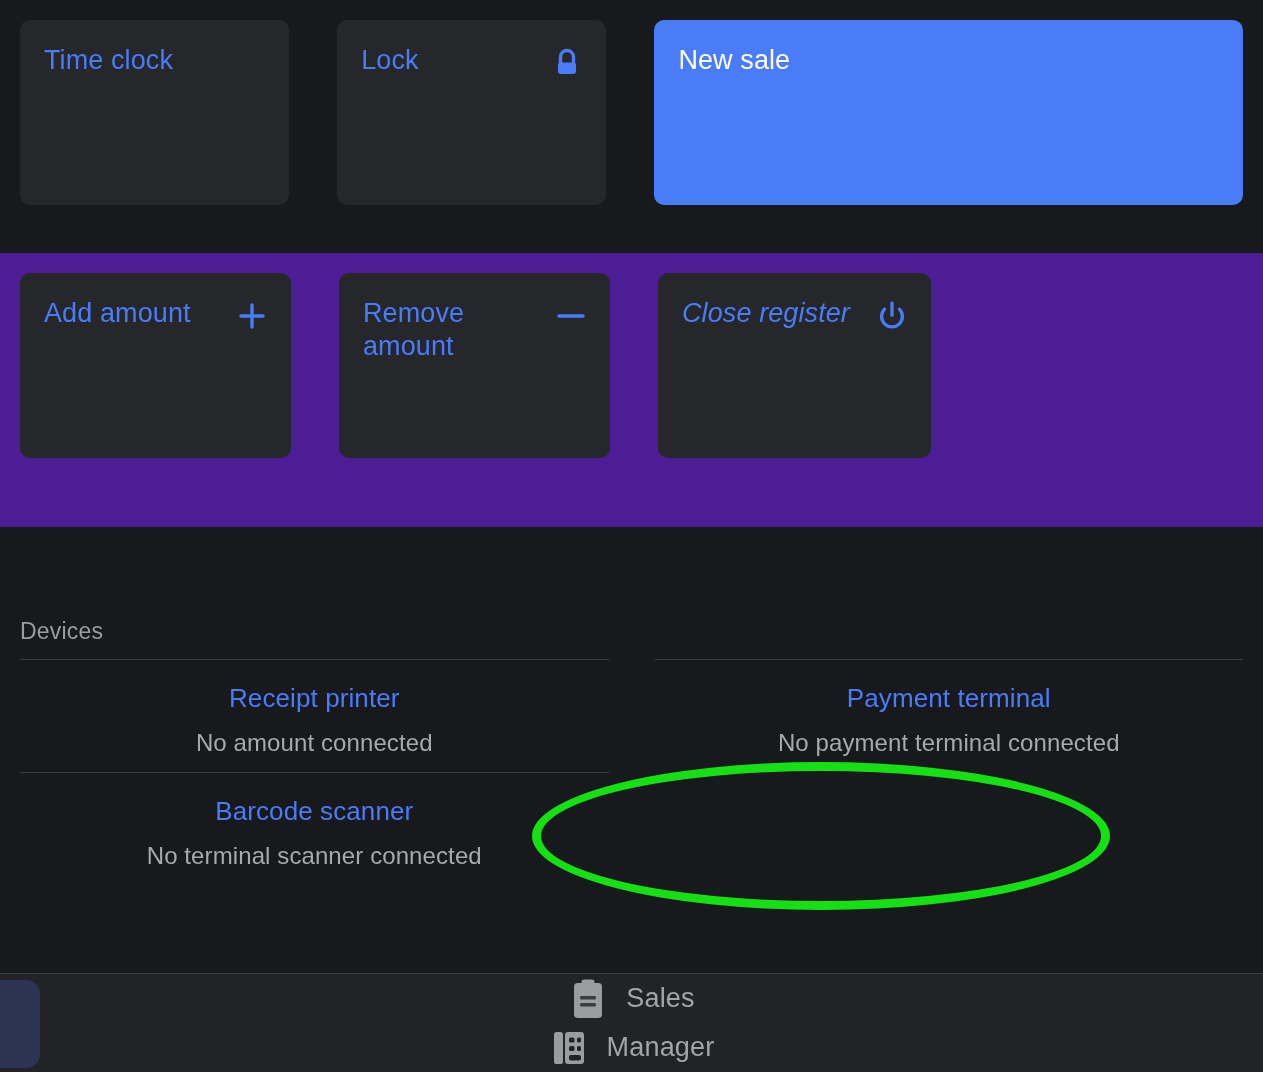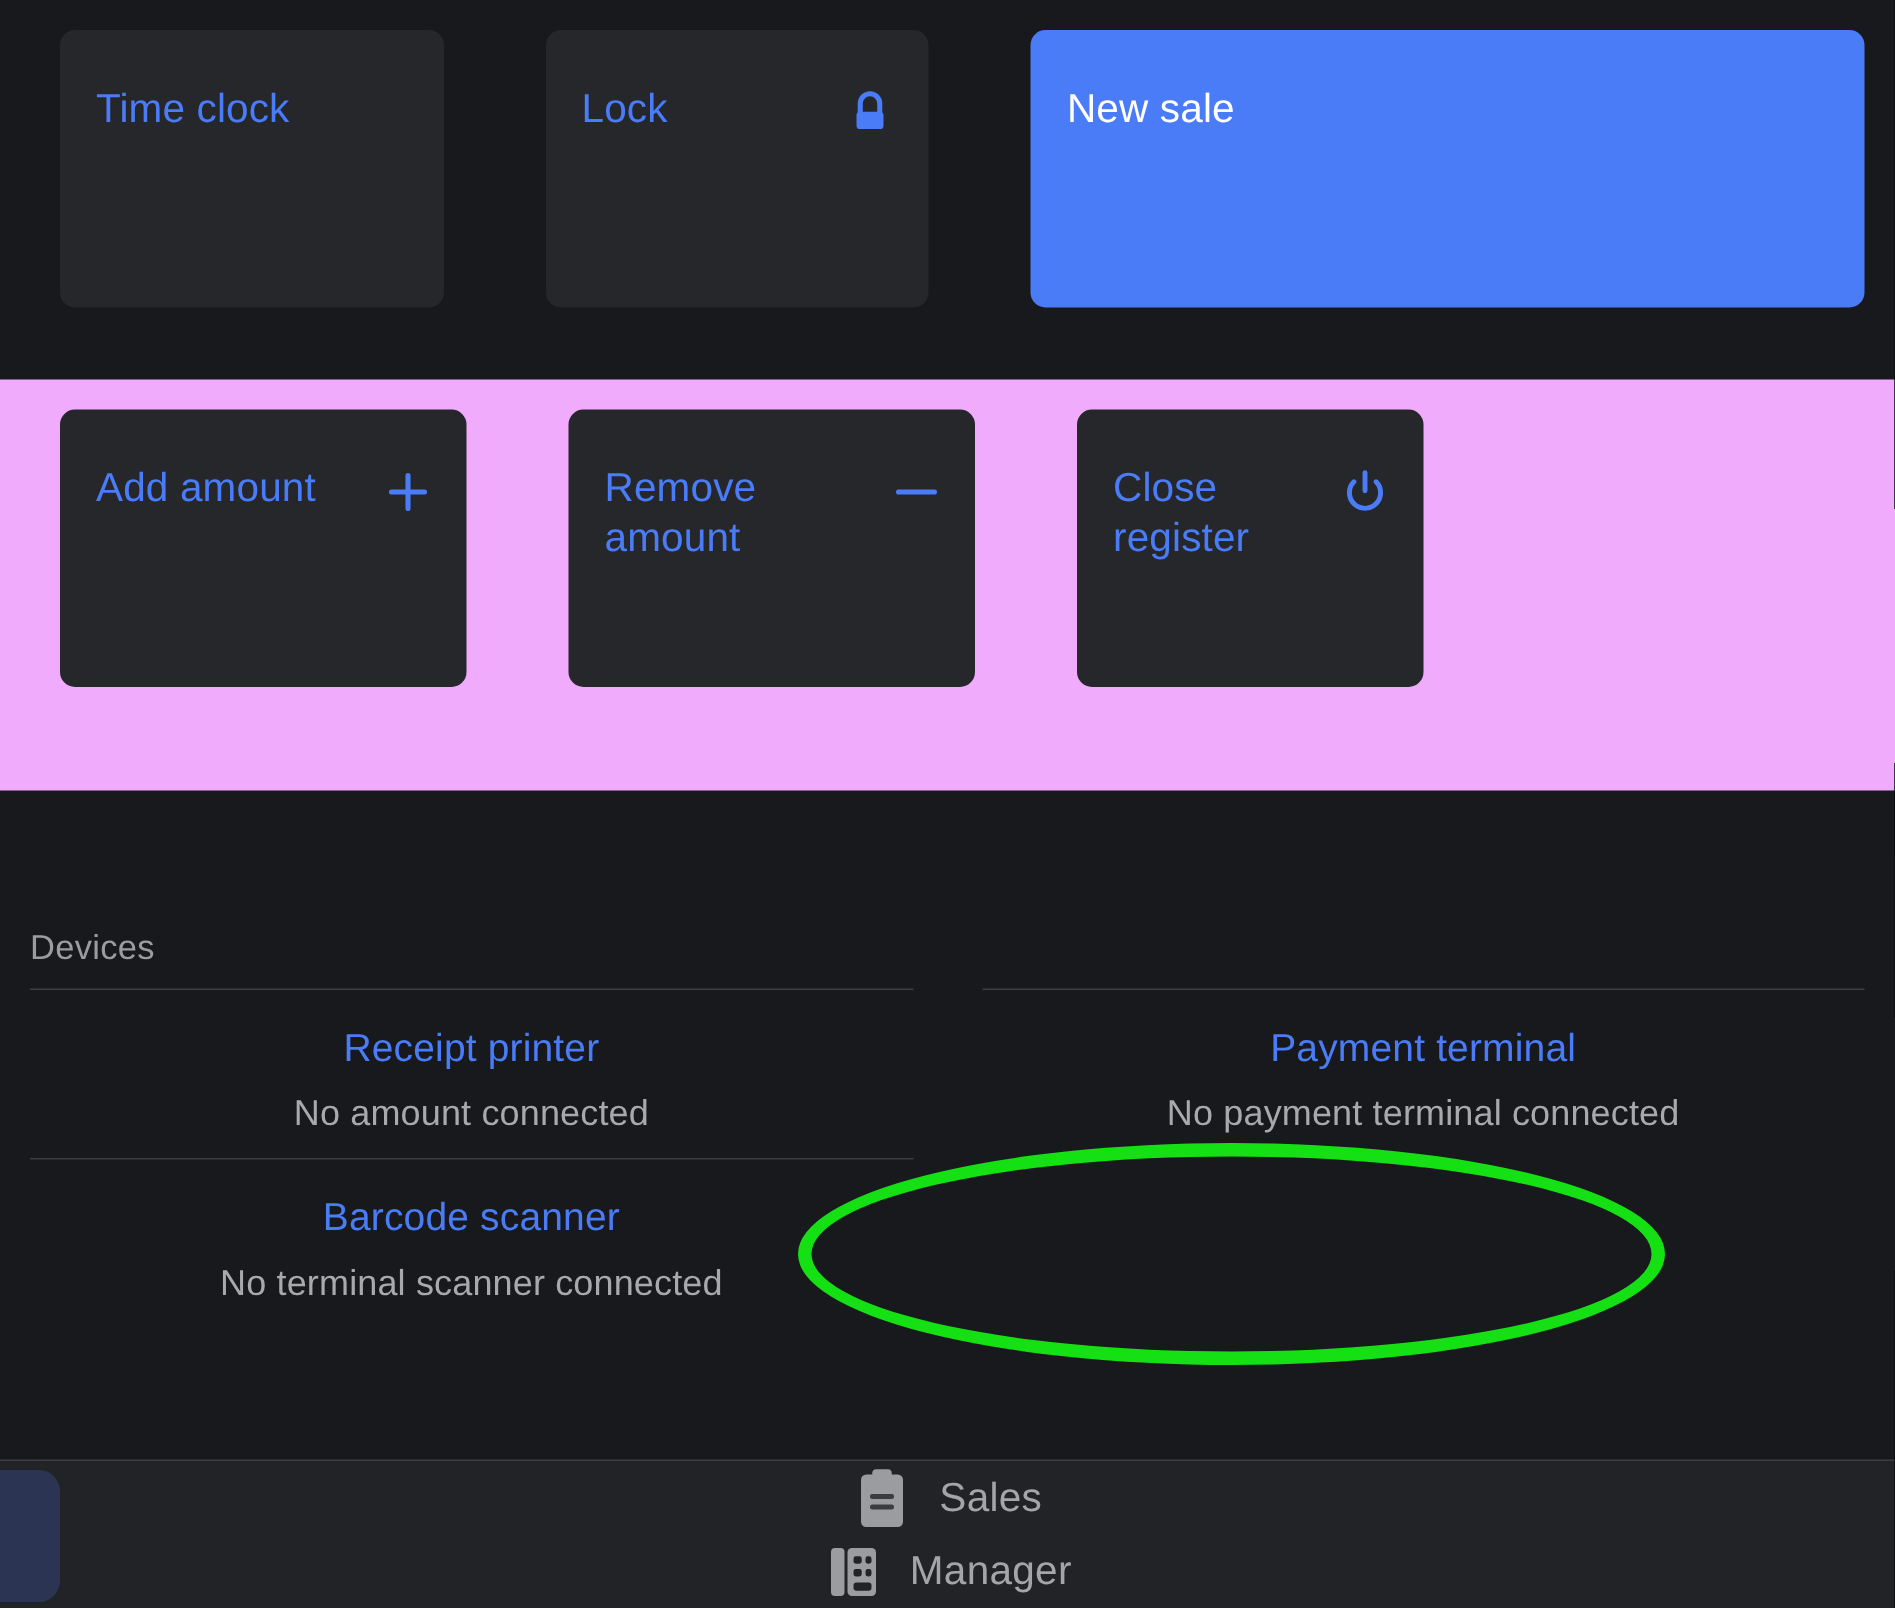--- a/index.html
+++ b/index.html
@@ -32,42 +32,41 @@
   .tile-row {
     display: flex;
     align-items: flex-start;
     gap: 48px;
   }
 
   .tile {
     background: #25272b;
     border-radius: 10px;
     height: 185px;
-    padding: 36px 22px 0 24px;
+    padding: 24px 22px 0 24px;
     display: flex;
     align-items: flex-start;
     justify-content: space-between;
     cursor: pointer;
     border: none;
     font-family: inherit;
     text-align: left;
-    margin-left: 20px;
   }
 
   .tile-label {
     color: #4a7cf7;
     font-size: 27px;
     font-weight: 400;
     line-height: 33px;
     letter-spacing: 0.1px;
   }
 
   .tile.w-small { width: 271px; }
   .tile.w-wide  { width: 593px; }
-  .tile.w-mid   { width: 231px; }
+  .tile.w-mid   { width: 273px; font-style: italic; }
 
   .tile.primary {
     background: #4a7cf7;
   }
   .tile.primary .tile-label { color: #ffffff; }
 
   .tile-icon {
     flex: 0 0 auto;
     width: 34px;
     height: 34px;
@@ -76,21 +75,21 @@
     justify-content: center;
     margin-top: 2px;
   }
 
   
   .section-mid {
     position: absolute;
     left: 0; top: 253px;
     width: 1263px;
     height: 274px;
-    background: #f0abfc;
+    background: #4c1d95;
     padding: 20px 20px 0 20px;
   }
   .section-mid .tile { height: 185px; background: #25272b; }
 
   
   .section-devices {
     position: absolute;
     left: 0; top: 527px;
     width: 1263px;
     height: 446px;

